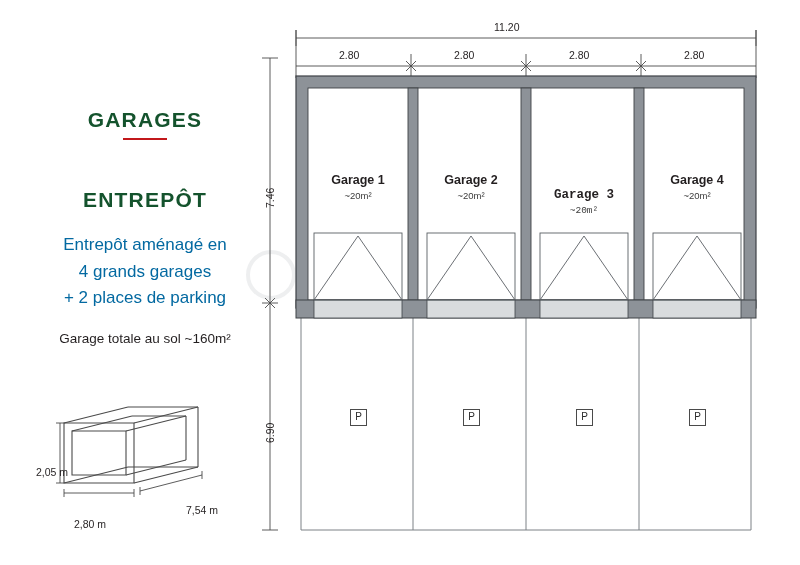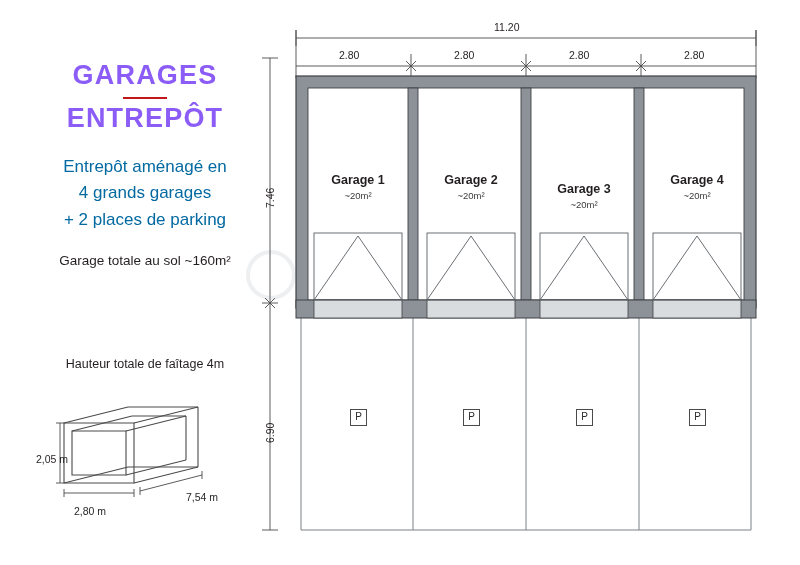--- a/index.html
+++ b/index.html
@@ -26,25 +26,26 @@
 
   
   .left-col {
     position: absolute;
     left: 20px;
     top: 60px;
     width: 250px;
     text-align: center;
   }
   .title-main {
-    font-size: 27px;
+    font-size: 21px;
     font-weight: bold;
-    color: #8b5cf6;
+    color: #14532d;
     letter-spacing: 1.2px;
     line-height: 1.15;
+    margin-top: 48px;
   }
   .title-rule {
     width: 44px;
     height: 2px;
     background: #c2181b;
     margin: 6px auto 4px auto;
   }
   .desc-block {
     margin-top: 20px;
     font-size: 17px;
@@ -74,20 +75,21 @@
     top: 405px;
     width: 230px;
     height: 115px;
   }
   .box-wrap svg { display:block; }
   .dim-label {
     position: absolute;
     font-size: 10.5px;
     color: #231f20;
     white-space: nowrap;
+    margin-top: 13px;
   }
   .dim-205 { left: 0px; top: 48px; }
   .dim-280 { left: 38px; top: 100px; }
   .dim-754 { left: 150px; top: 86px; }
 
   
   .plan {
     position: absolute;
     left: 256px;
     top: 18px;
@@ -165,21 +167,20 @@
     <div class="desc-block">
       <div>Entrepôt aménagé en</div>
       <div>4 grands garages</div>
       <div>+ 2 places de parking</div>
     </div>
 
     <div class="surface-line">Garage totale au sol ~160m²</div>
   </div>
 
   <div class="height-block">
-    <div>Hauteur totale de faîtage 4m</div>
   </div>
 
   <div class="box-wrap">
     <svg width="230" height="115" viewBox="0 0 230 115">
       <g fill="none" stroke="#4a4a4a" stroke-width="1.1">
 
         <polygon points="28,18 98,18 98,78 28,78"></polygon>
 
         <polygon points="36,26 90,26 90,70 36,70"></polygon>
 
@@ -309,21 +310,21 @@
 
     
     <div class="g-label" style="left:52px; top:155px; width:100px;">
       <span>Garage 1</span>
       <div class="g-sub">~20m²</div>
     </div>
     <div class="g-label" style="left:165px; top:155px; width:100px;">
       <span>Garage 2</span>
       <div class="g-sub">~20m²</div>
     </div>
-    <div class="g-label" style="left:278px; top:164px; width:100px;">
+    <div class="g-label" style="left:278px; top:170px; width:100px;font-family:Liberation Mono, monospace;">
       <span>Garage 3</span>
       <div class="g-sub">~20m²</div>
     </div>
     <div class="g-label" style="left:391px; top:155px; width:100px;">
       <span>Garage 4</span>
       <div class="g-sub">~20m²</div>
     </div>
 
     
     <div class="p-badge" style="left:94px; top:391px;">P</div>

